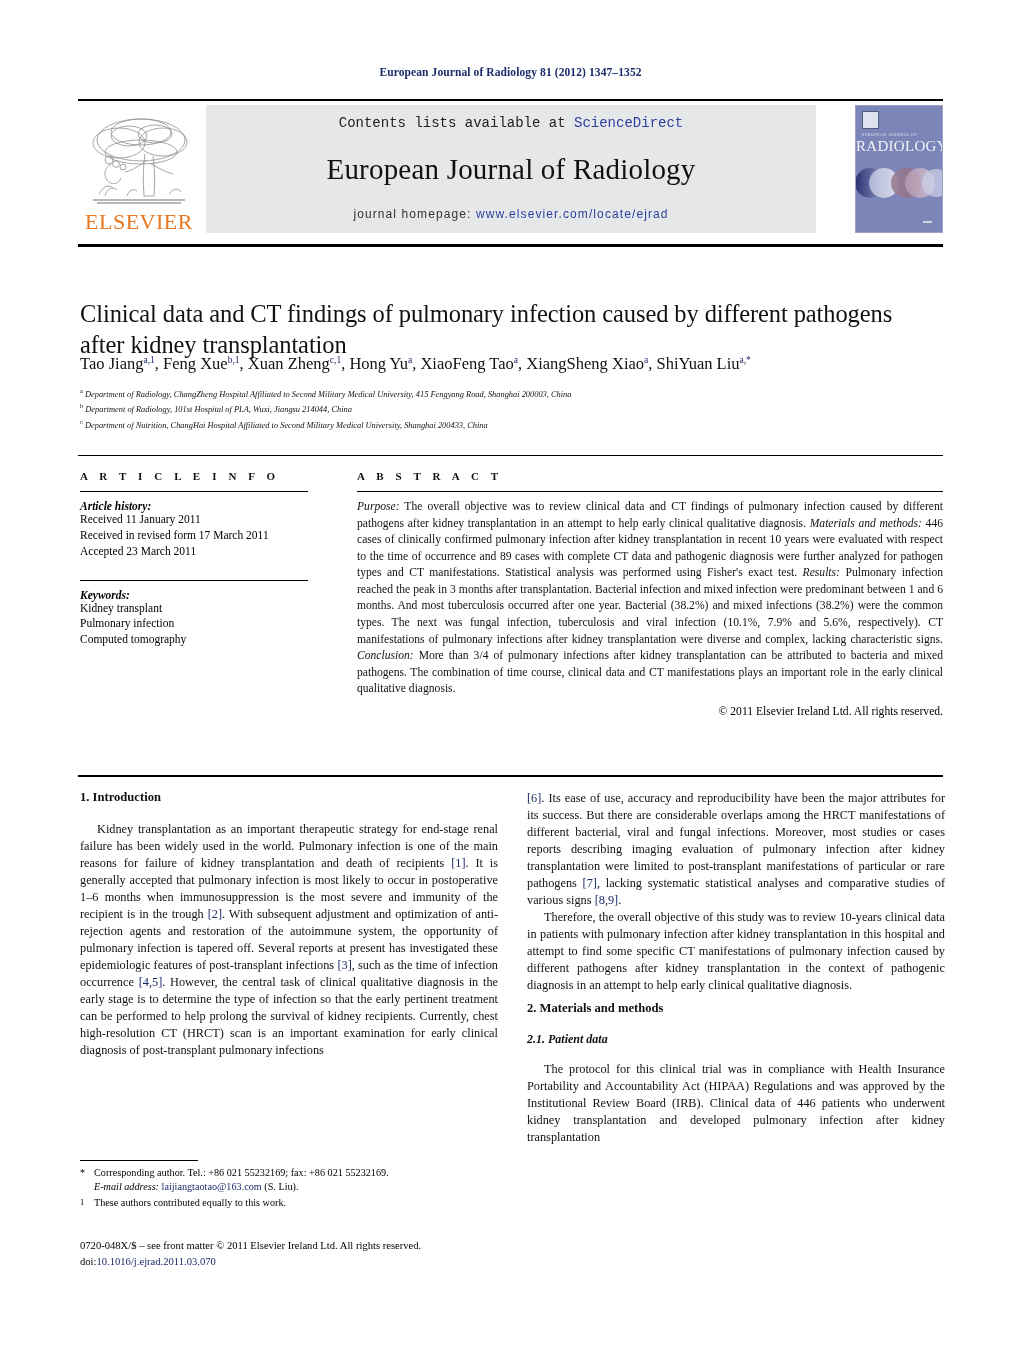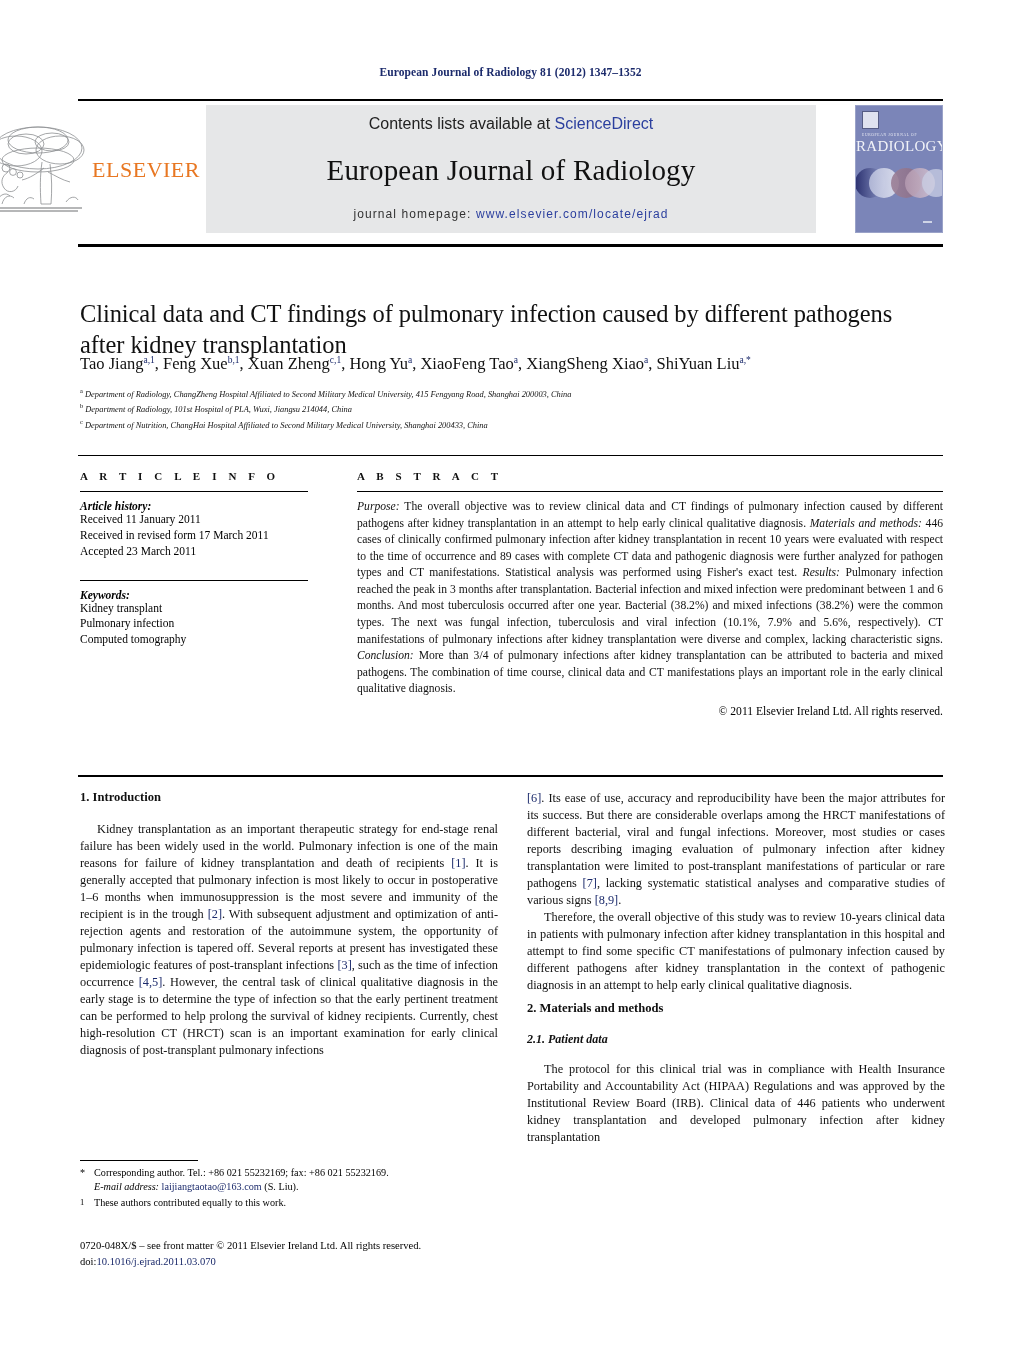--- a/index.html
+++ b/index.html
@@ -52,21 +52,21 @@
   .masthead {
     position: absolute;
     left: 78px; top: 105px;
     width: 865px; height: 128px;
   }
   .elsevier-logo {
     position: absolute;
     left: 0; top: 0;
     width: 122px; height: 128px;
     display: flex;
-    flex-direction: row;
+    flex-direction: column;
     align-items: center;
     justify-content: flex-end;
   }
   .tree-wrap { width: 112px; height: 98px; }
   .elsevier-word {
     font-family: "Liberation Serif", serif;
     font-size: 22px;
     color: #E87722;
     letter-spacing: 0.5px;
     line-height: 1;
@@ -79,22 +79,22 @@
     width: 610px; height: 128px;
     background: #e6e7e8;
     display: flex;
     flex-direction: column;
     align-items: center;
     justify-content: space-between;
     padding: 10px 0 12px 0;
     box-sizing: border-box;
   }
   .sd-line {
-    font-family: Liberation Sans, sans-serif;
-    font-size: 16px;
+    font-family: Liberation Mono, monospace;
+    font-size: 14px;
     color: #222;
   }
   .sd-line .sd-link { color: #2b3f9e; }
   .journal-name {
     font-family: Liberation Serif, serif;
     font-size: 29px;
     color: #111;
     letter-spacing: 0.2px;
   }
   .homepage-line {

